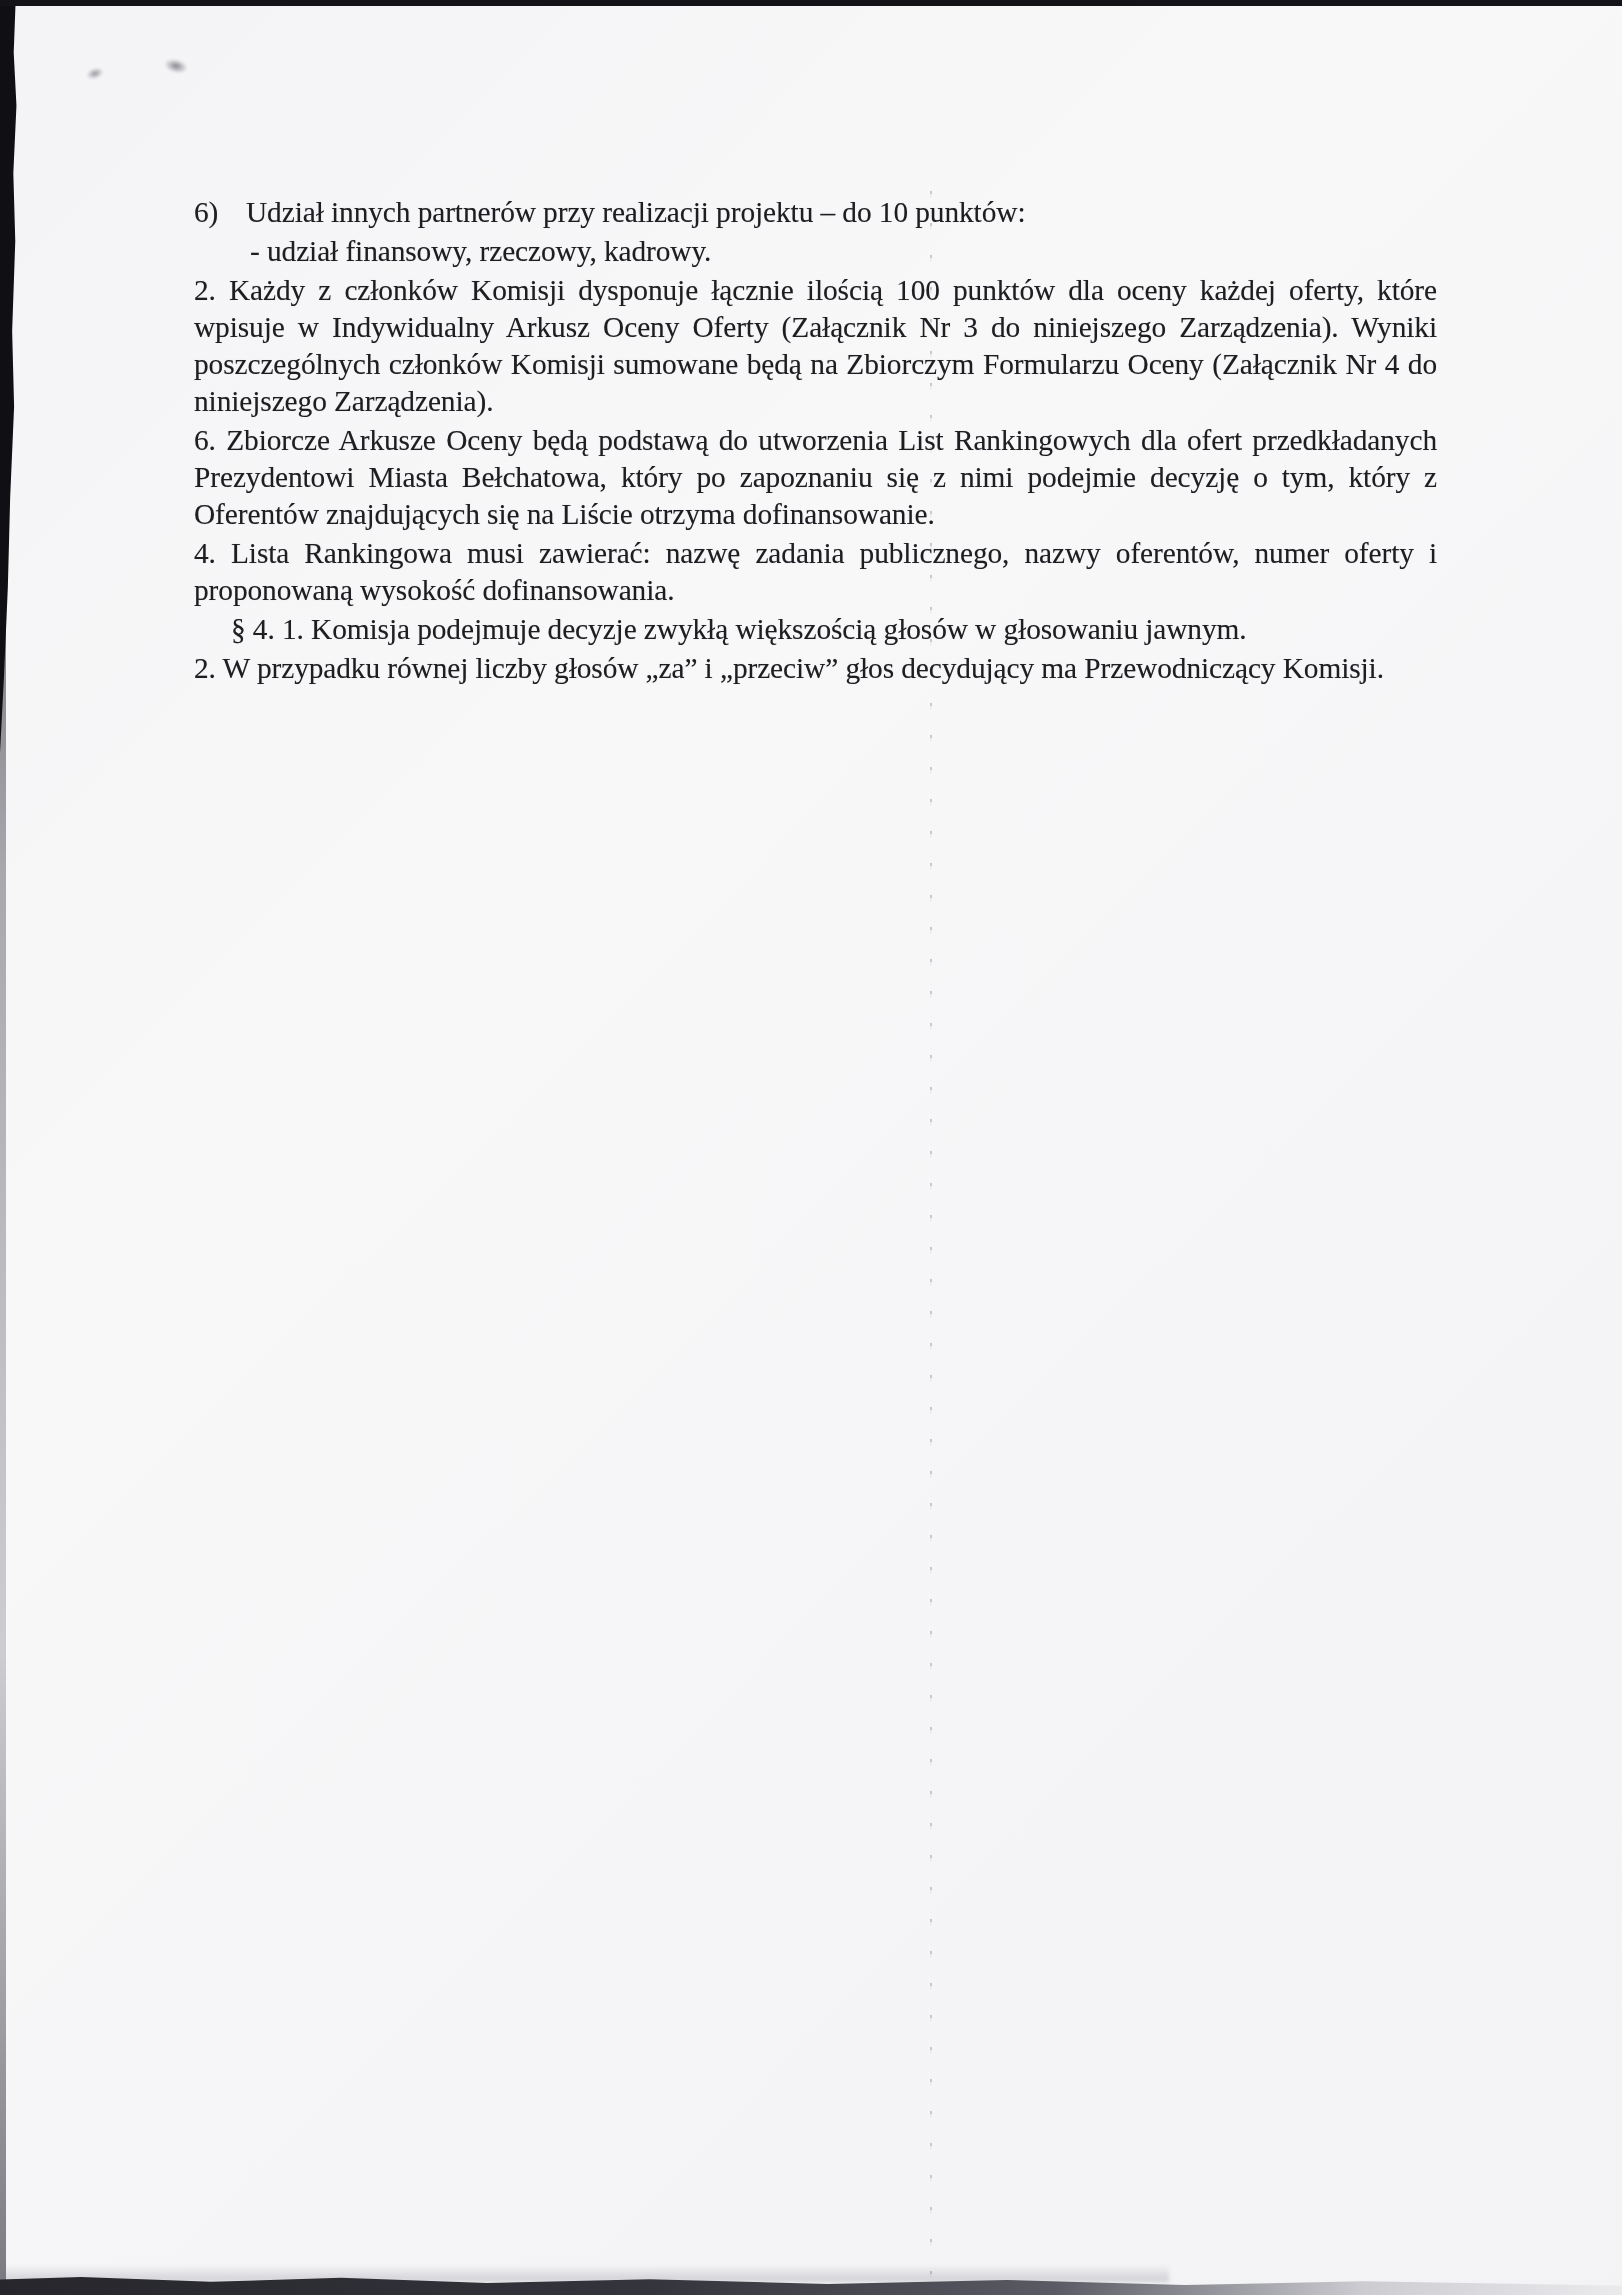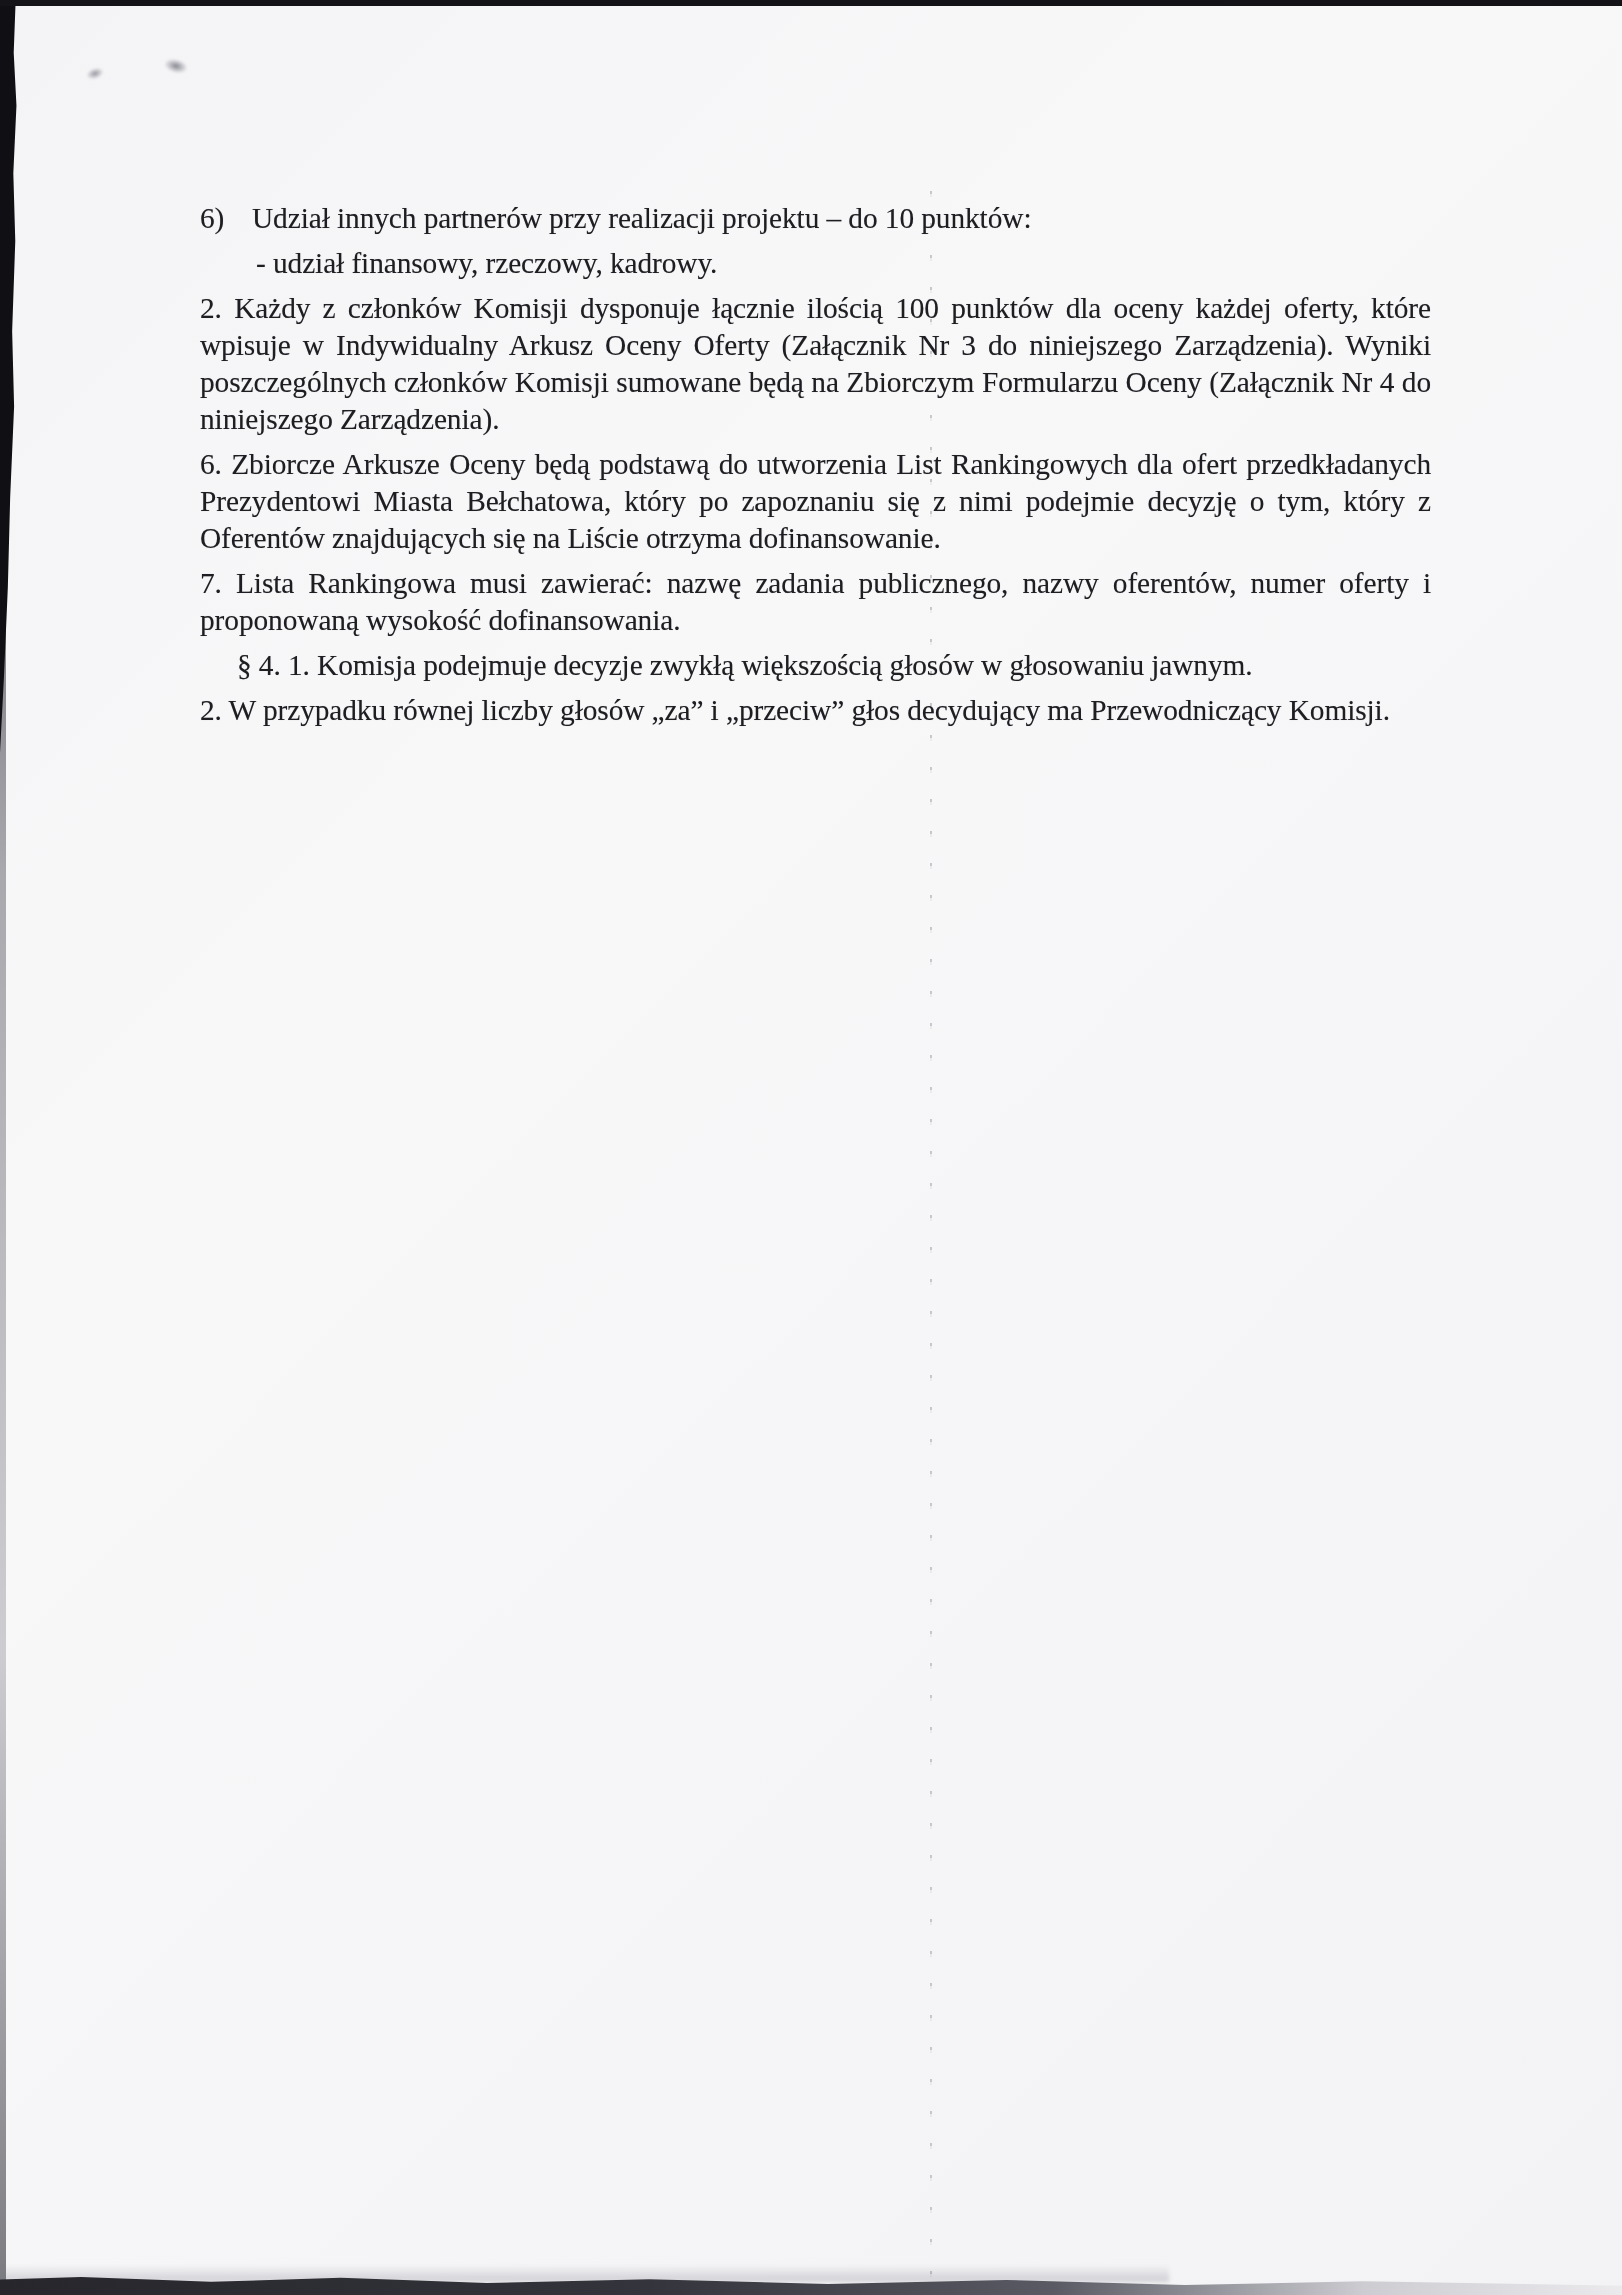--- a/index.html
+++ b/index.html
@@ -97,21 +97,21 @@
     top: 192px;
     width: 1247px;
     color: #1d1d22;
     font-family: "Liberation Serif", "DejaVu Serif", serif;
     font-size: 29.4px;
     line-height: 37px;
     letter-spacing: -0.1px;
     text-align: justify;
     text-shadow: 0 0 0.7px rgba(30,30,38,0.35);
   }
-  .textblock p { margin: 8px; }
+  .textblock p { margin: 2px; }
   .marker {
     display: inline-block;
     width: 52px;
   }
   .sub { padding-left: 56px; }
   .ind { text-indent: 37px; }
 </style>
 </head>
 <body>
 
@@ -124,19 +124,19 @@
   <div class="edge-bottom"></div>
   <div class="fold-line"></div>
   <div class="smudge s1"></div>
   <div class="smudge s2"></div>
 
   <div class="textblock">
     <p><span class="marker">6)</span><span>Udział innych partnerów przy realizacji projektu – do 10 punktów:</span></p>
     <p class="sub">- udział finansowy, rzeczowy, kadrowy.</p>
     <p>2. Każdy z członków Komisji dysponuje łącznie ilością 100 punktów dla oceny każdej oferty, które wpisuje w Indywidualny Arkusz Oceny Oferty (Załącznik Nr 3 do niniejszego Zarządzenia). Wyniki poszczególnych członków Komisji sumowane będą na Zbiorczym Formularzu Oceny (Załącznik Nr 4 do niniejszego Zarządzenia).</p>
     <p>6. Zbiorcze Arkusze Oceny będą podstawą do utworzenia List Rankingowych dla ofert przedkładanych Prezydentowi Miasta Bełchatowa, który po zapoznaniu się z nimi podejmie decyzję o tym, który z Oferentów znajdujących się na Liście otrzyma dofinansowanie.</p>
-    <p>7. Lista Rankingowa musi zawierać: nazwę zadania publicznego, nazwy oferentów, numer oferty i proponowaną wysokość dofinansowania.</p>
+    <p>4. Lista Rankingowa musi zawierać: nazwę zadania publicznego, nazwy oferentów, numer oferty i proponowaną wysokość dofinansowania.</p>
     <p class="ind">§ 4. 1. Komisja podejmuje decyzje zwykłą większością głosów w głosowaniu jawnym.</p>
     <p>2. W przypadku równej liczby głosów „za” i „przeciw” głos decydujący ma Przewodniczący Komisji.</p>
   </div>
 
 </div>
 
 
 </body></html>

